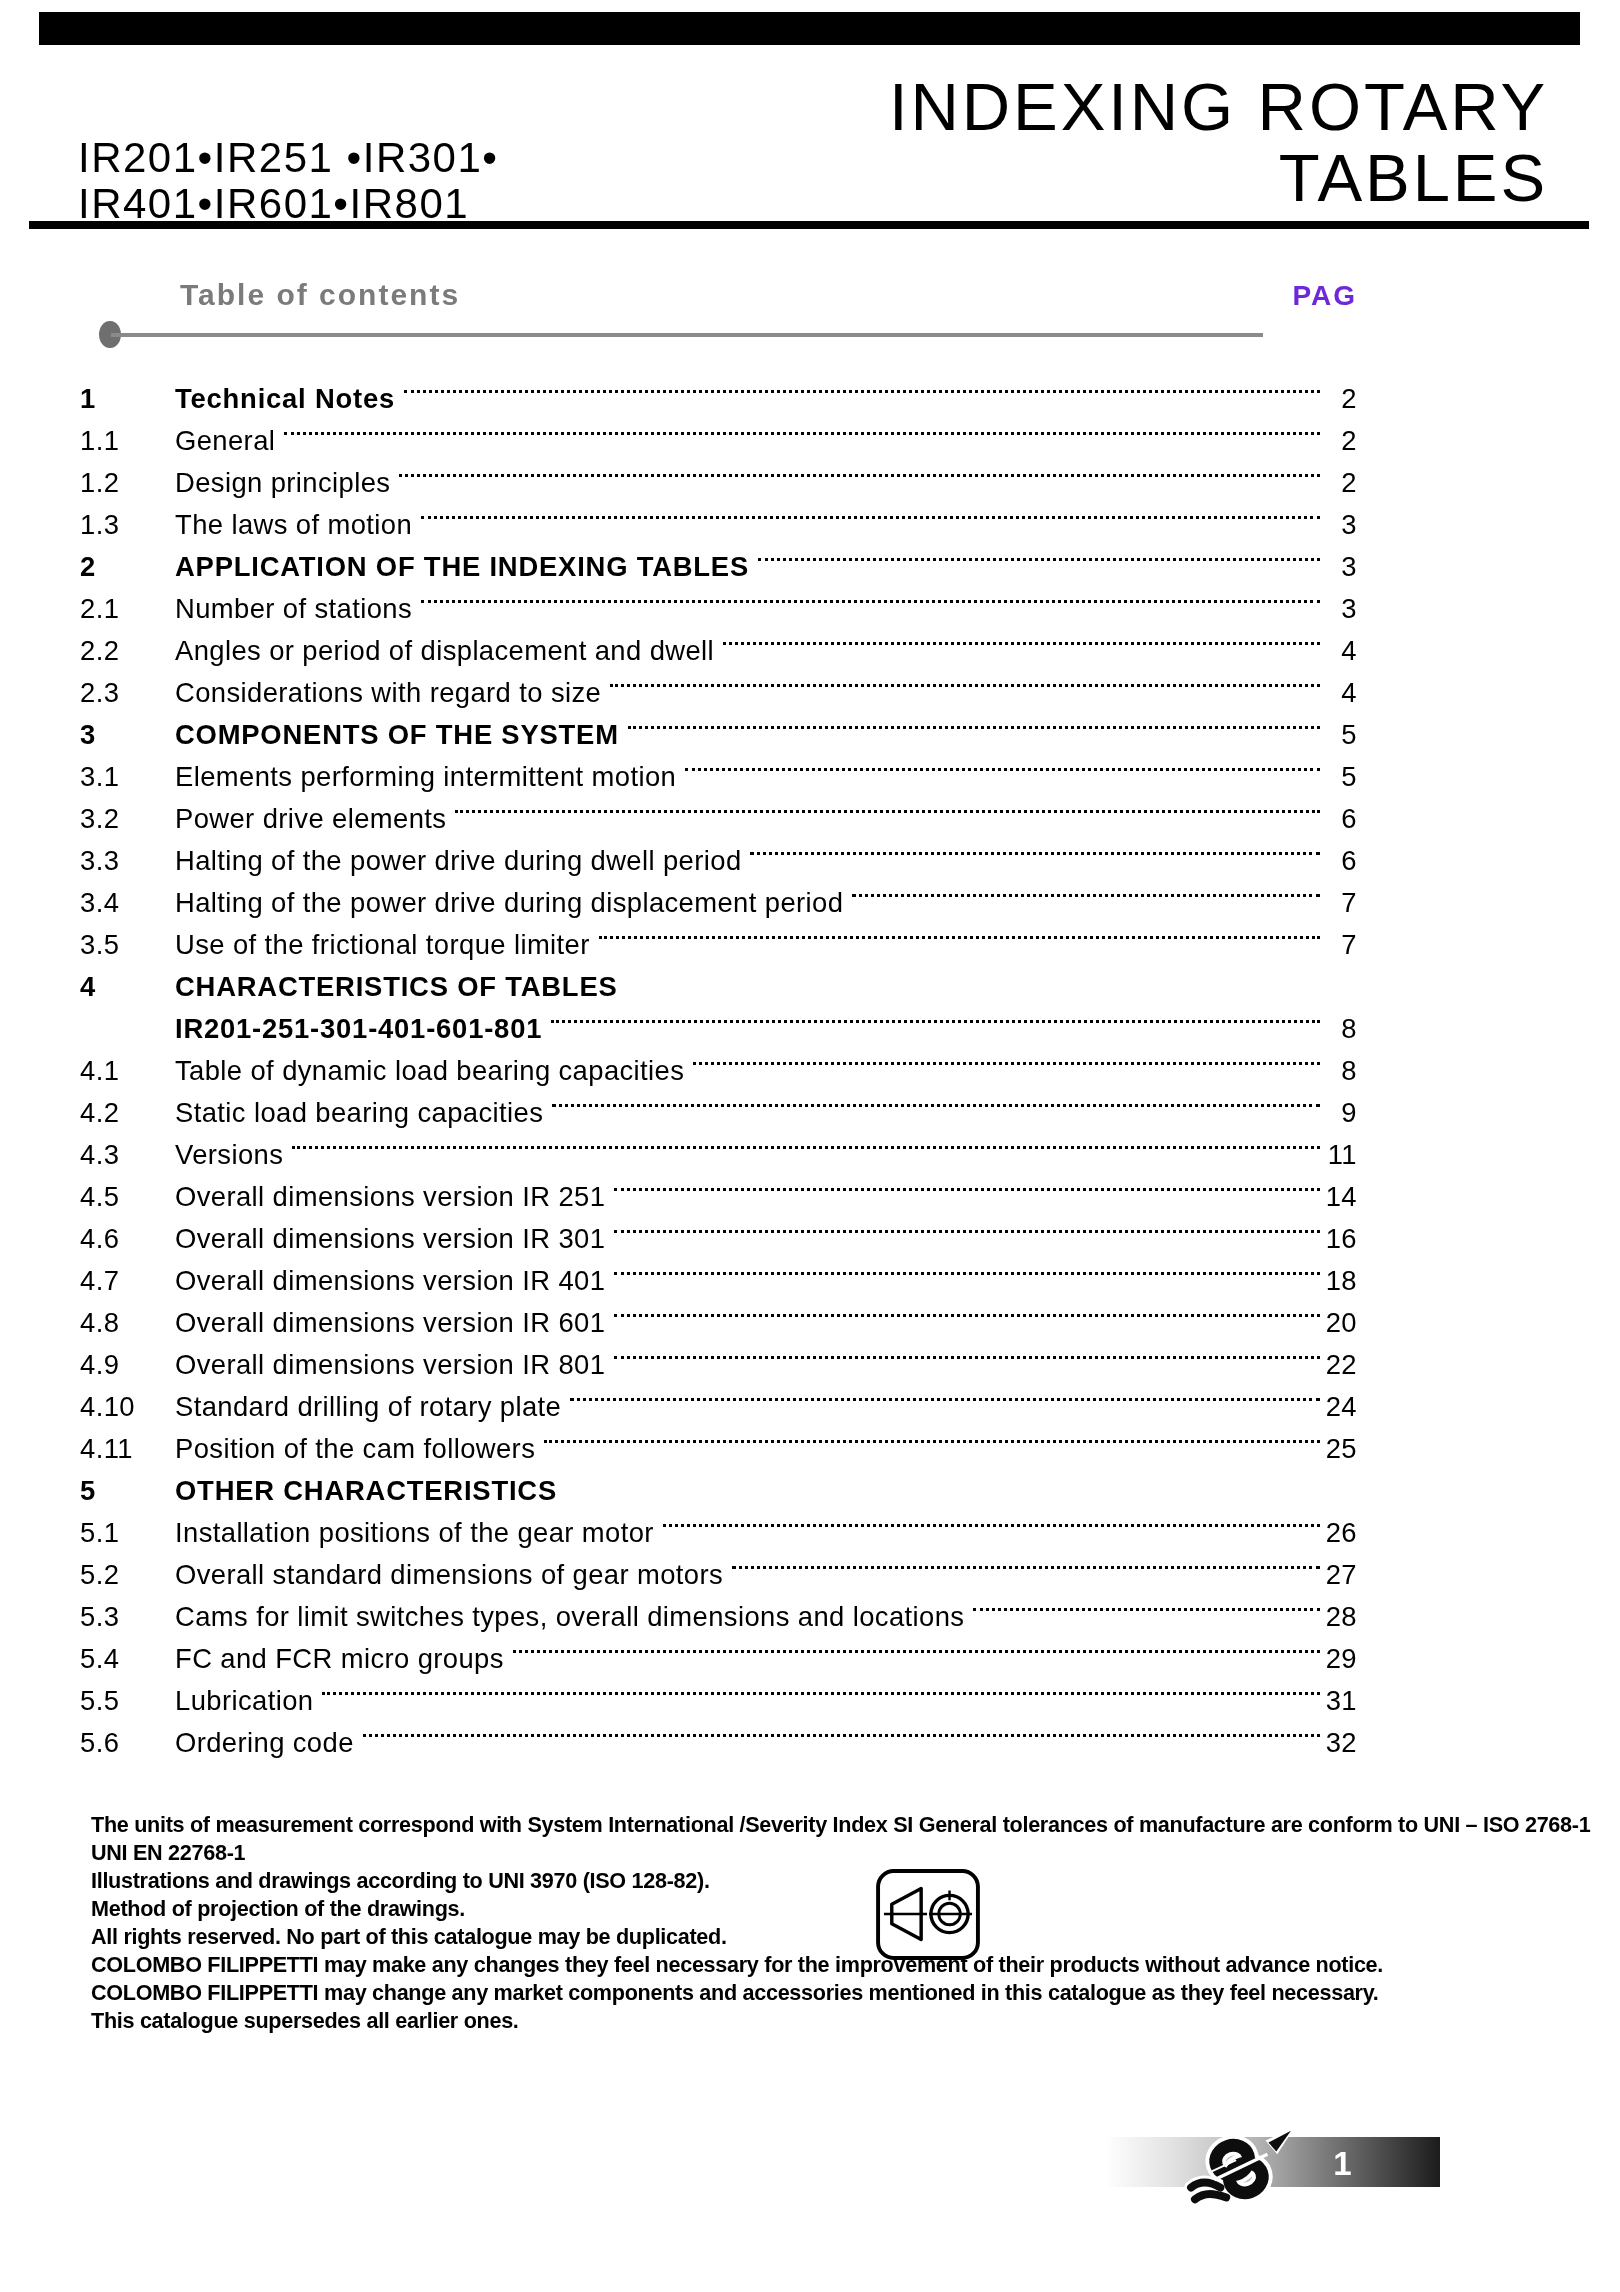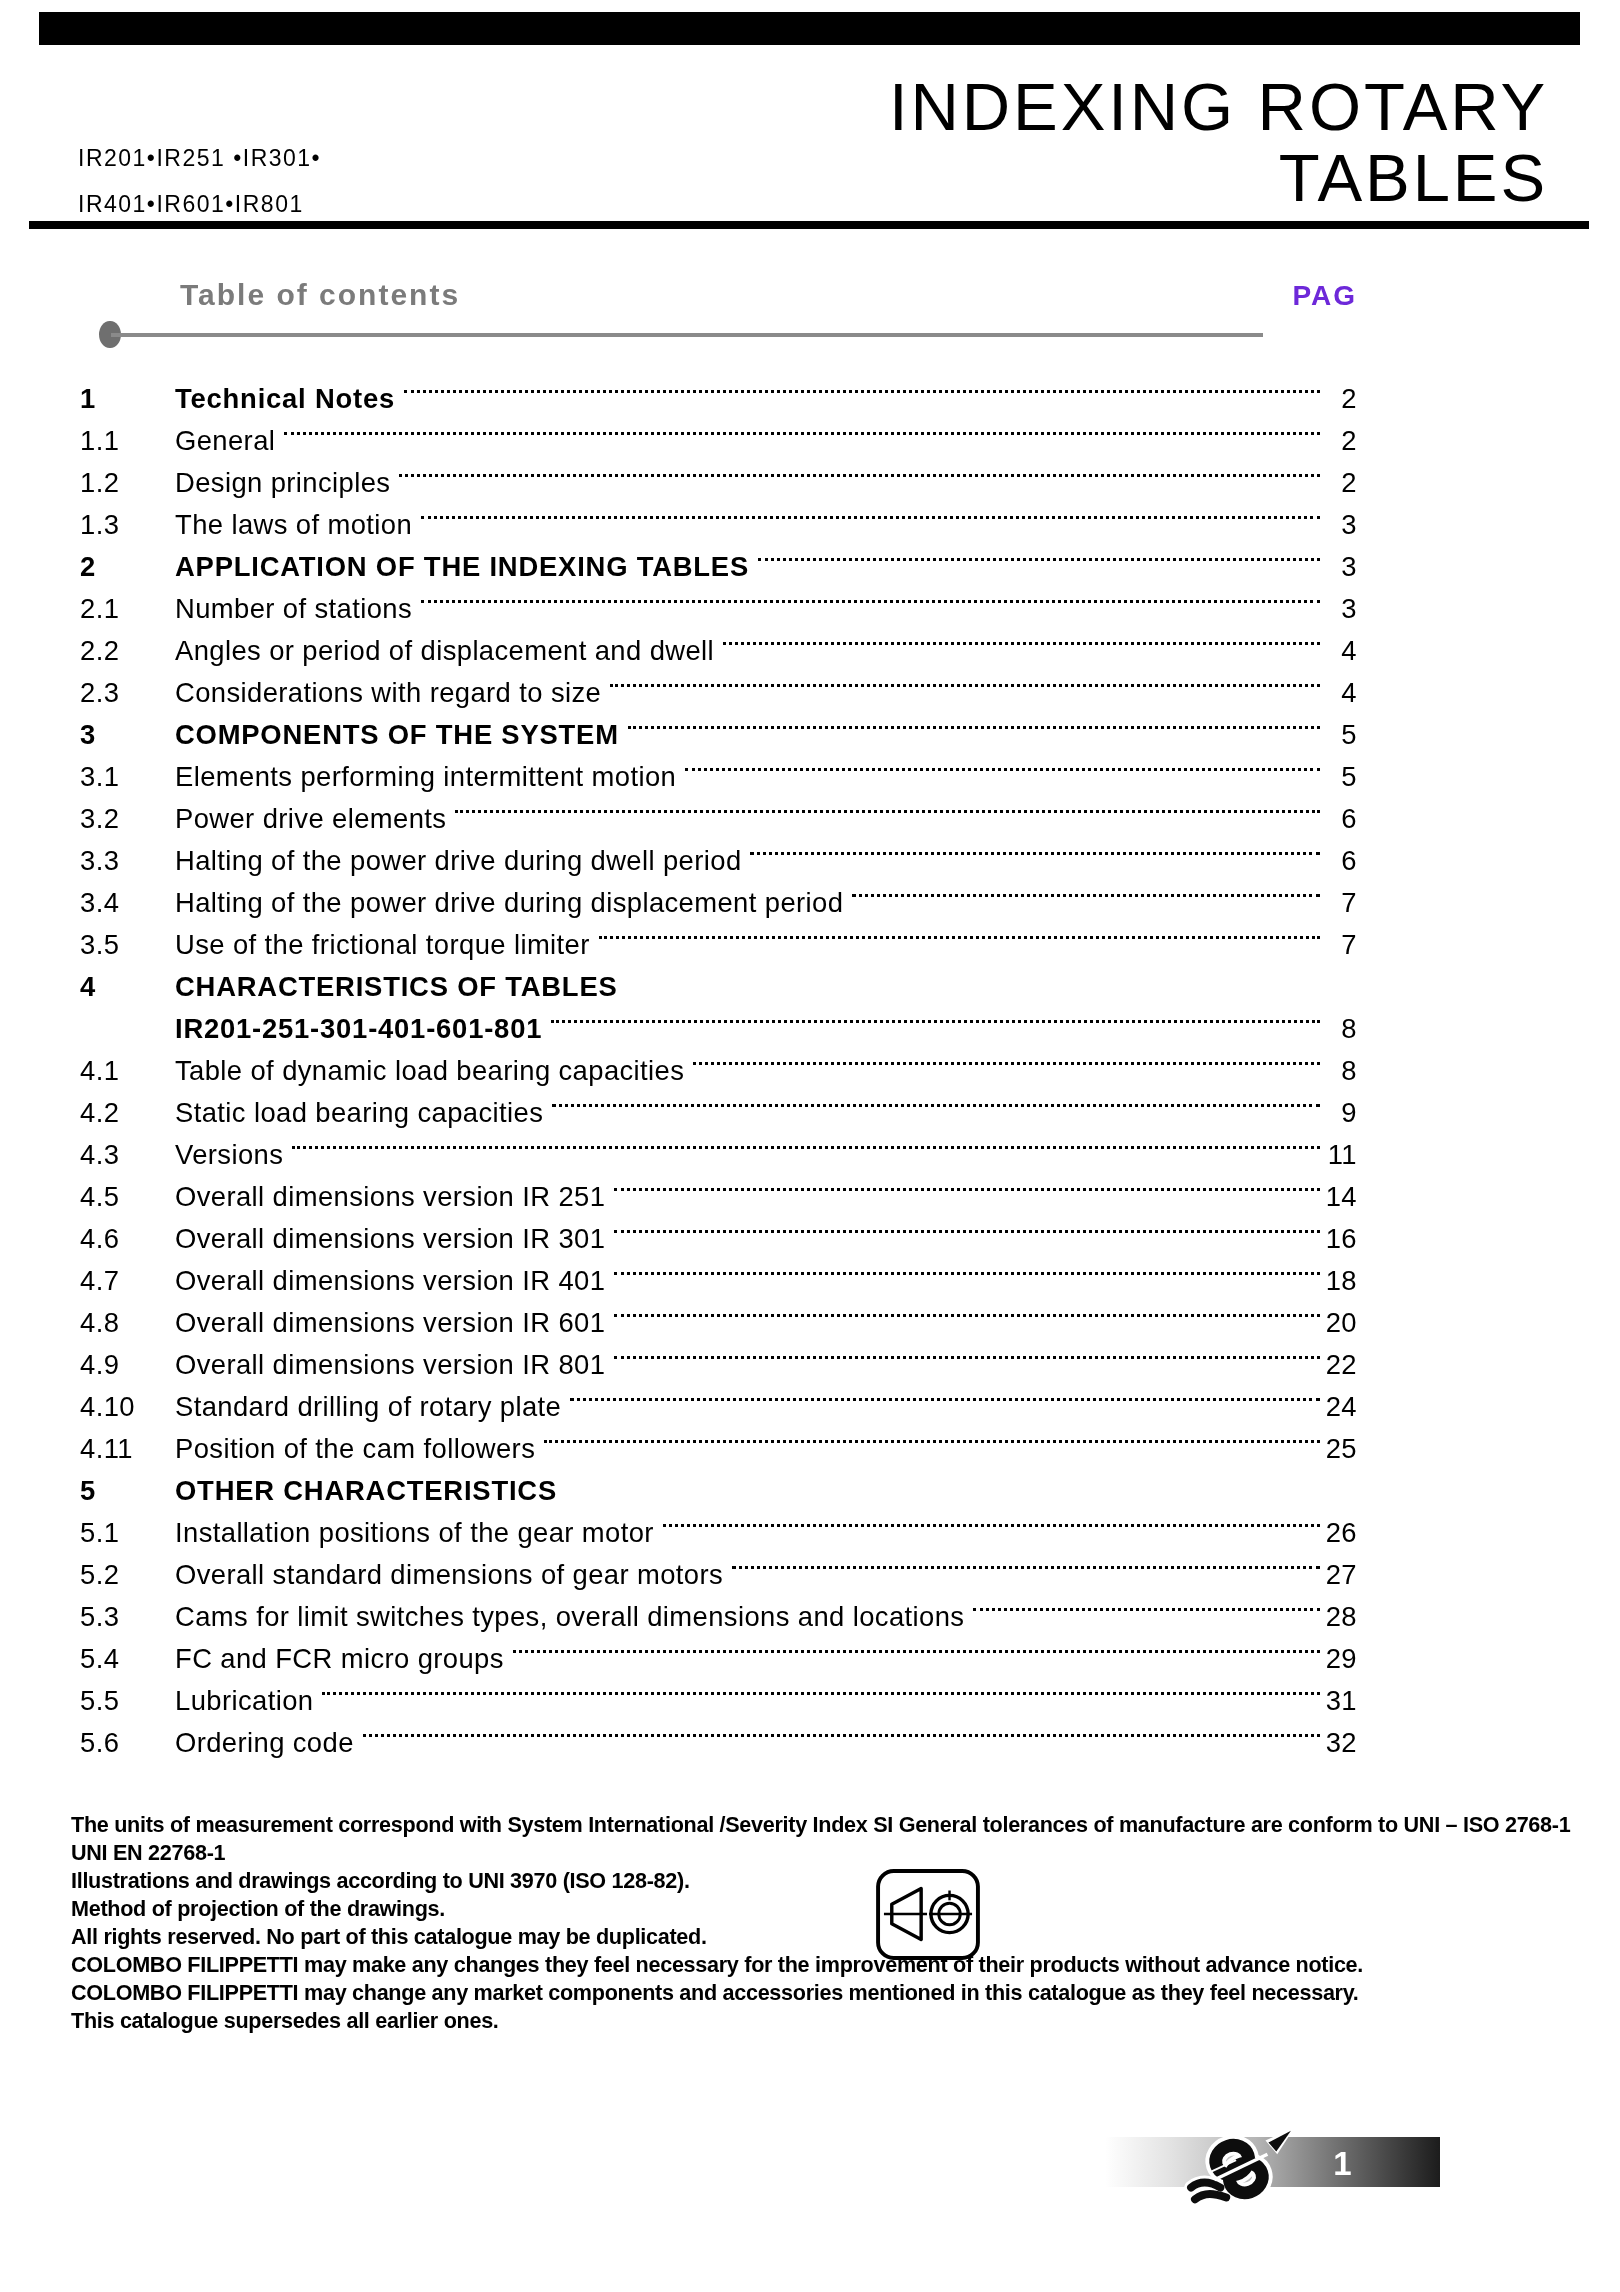--- a/index.html
+++ b/index.html
@@ -7,21 +7,21 @@
     position:relative; width:1620px; height:2293px; margin:0 auto;
     background:#ffffff; overflow:hidden;
     font-family:"Liberation Sans", sans-serif; color:#000;
   }
   
   .top-bar { position:absolute; left:39px; top:11.8px; width:1541px; height:33px; background:#000; }
 
   
   .models {
     position:absolute; left:78px; top:135px;
-    font-size:23px; line-height:46px; letter-spacing:1.5px; font-weight:400;
+    font-size:42px; line-height:46px; letter-spacing:1.5px; font-weight:400;
     white-space:nowrap;
   }
   .big-title {
     position:absolute; right:72px; top:71px; text-align:right;
     font-size:67px; line-height:71px; letter-spacing:2.9px; font-weight:400;
     white-space:nowrap;
   }
   .header-rule { position:absolute; left:29px; top:221px; width:1560px; height:7.8px; background:#000; }
 
   
@@ -49,21 +49,21 @@
     border-bottom:3.4px dotted #000;
   }
   .toc-page { flex:none; min-width:33px; text-align:right; }
 
   
   .legal {
     position:absolute; left:71px; top:1811px; width:1509px;
     font-size:21.6px; font-weight:700; line-height:28px; letter-spacing:-0.3px;
     white-space:nowrap;
   }
-  .legal div { height:28px; }
+  .legal div { height:28px;margin-left:20px; }
 
   
   .proj-icon { position:absolute; left:875px; top:1868px; width:106px; height:93px; }
 
   
   .page-bar {
     position:absolute; left:1105px; top:2137px; width:335px; height:50px;
     background:linear-gradient(90deg,#ffffff 0%,#e2e2e2 20%,#b5b5b5 45%,#6f6f6f 70%,#1c1c1c 100%);
   }
   .page-num {

